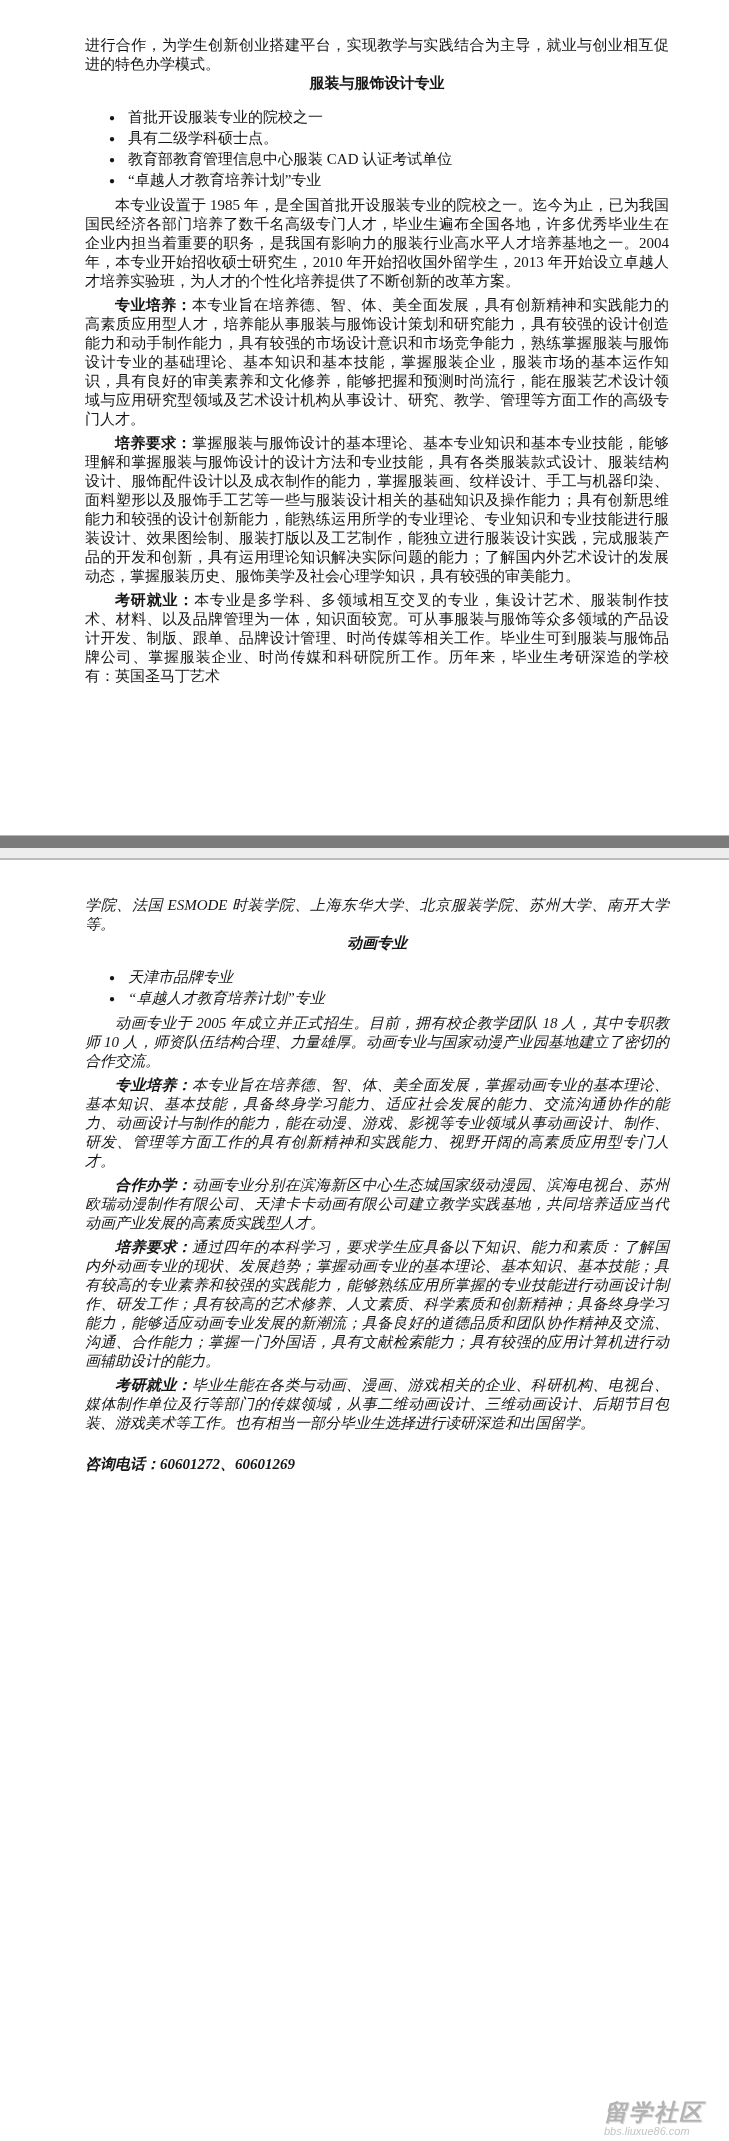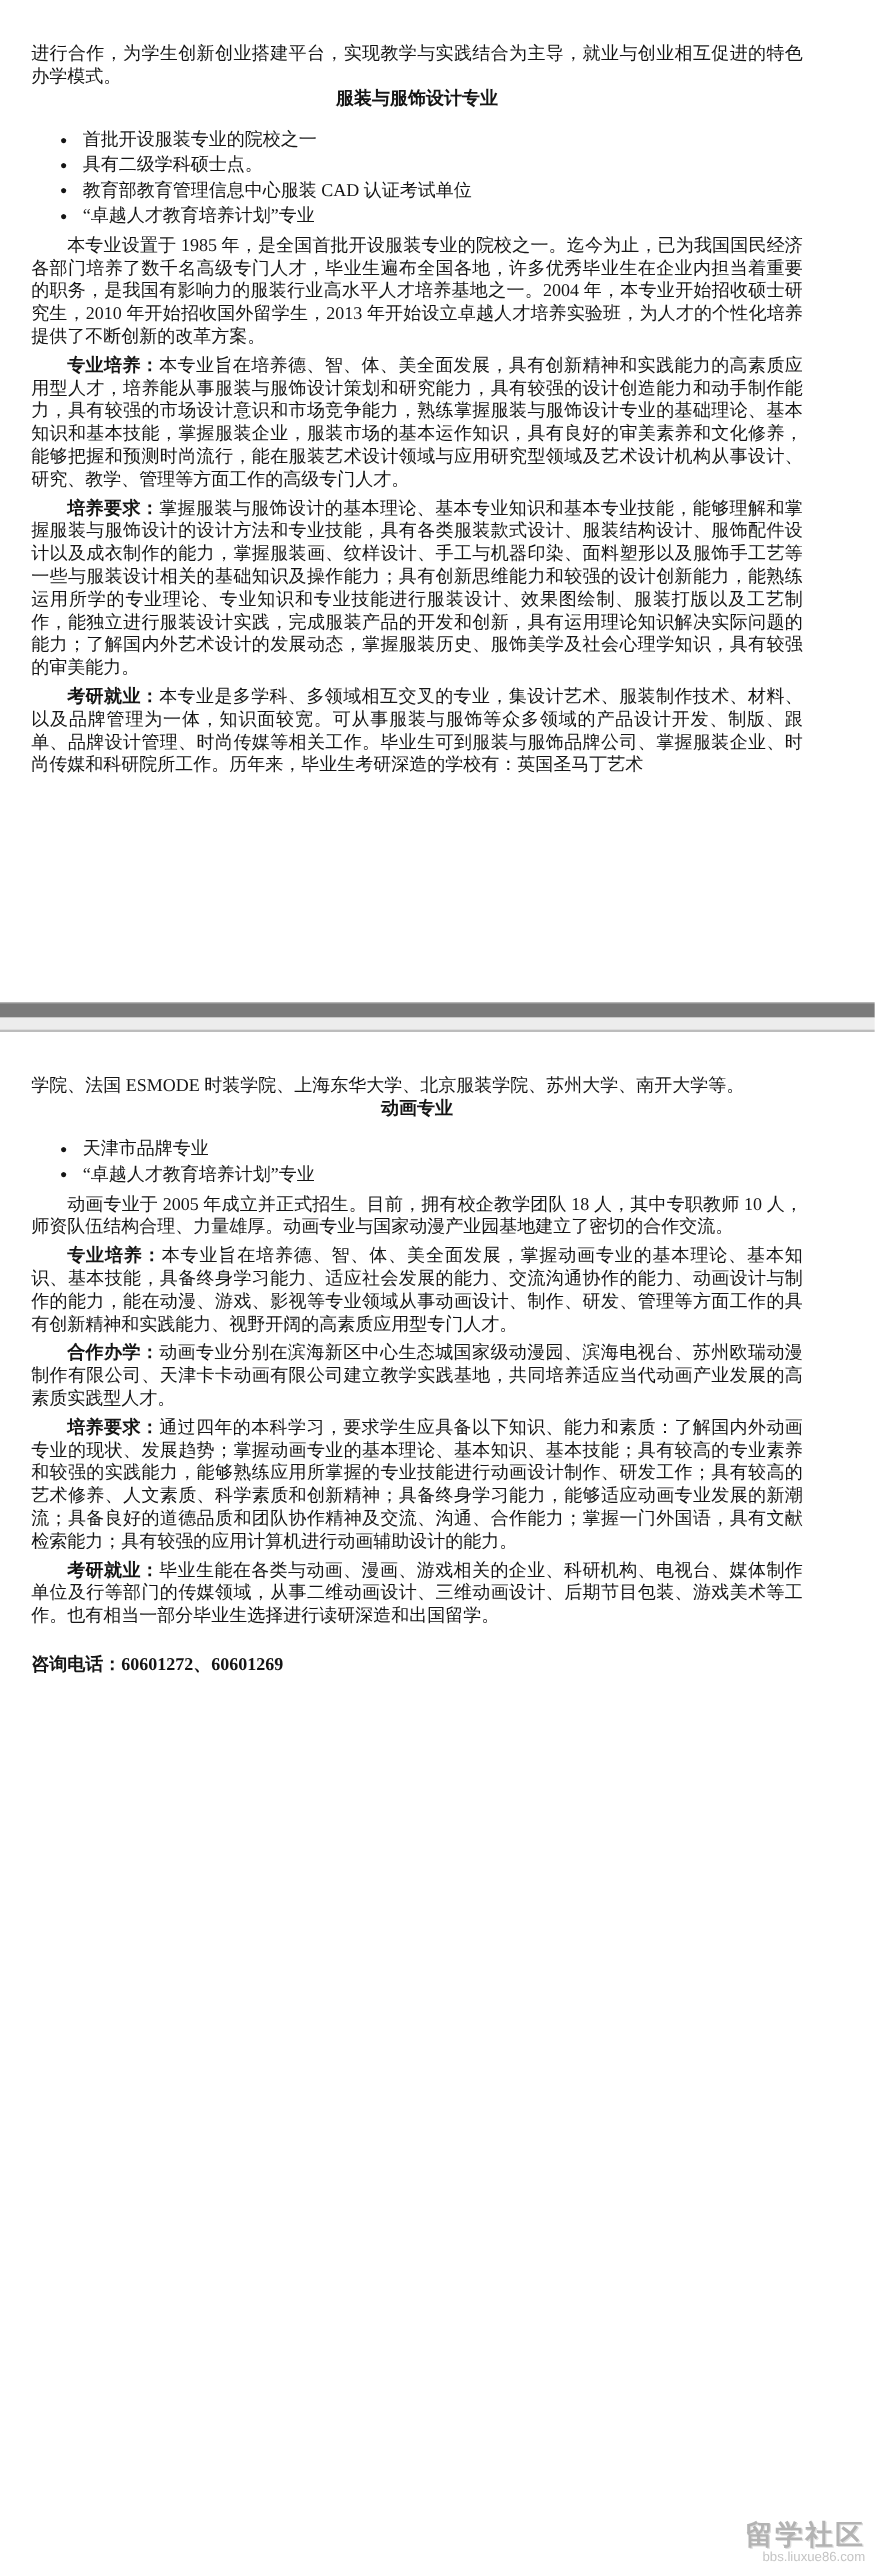--- a/index.html
+++ b/index.html
@@ -6,26 +6,26 @@
   html, body { background: #ffffff; }
   body {
     width: 729px;
     font-family: "Liberation Serif", "DejaVu Serif", serif;
     color: #151515;
     -webkit-font-smoothing: antialiased;
   }
   .doc { width: 729px; }
   .page {
     background: #ffffff;
-    padding: 36px 60px 0 26px;
+    padding: 36px 60px 0 85px;
     overflow: hidden;
     position: relative;
   }
   .page1 { height: 835px; }
-  .page2 { height: 1281px; }
+  .page2 { height: 1281px; font-style: italic; }
 
   
   .page-sep { width: 729px; }
   .sep-top-line { height: 1px; background: #b5b5b5; }
   .sep-dark { height: 12px; background: #7b7b7b; }
   .sep-gap { height: 10px; background: #ededed; }
   .sep-bottom-line { height: 2px; background: #bcbcbc; }
 
   p, li { font-size: 15px; line-height: 19px; text-align: justify; }
 
@@ -48,23 +48,22 @@
     content: "●";
     font-size: 10px;
     margin-right: 13px;
     vertical-align: 1px;
   }
 
   .phone-line { font-weight: bold; margin-top: 22px; text-indent: 0; }
 
   .watermark {
     position: absolute;
-    right: 8px;
+    right: 25px;
     bottom: 4px;
-    text-align: right;
     color: #b9b9b9;
     line-height: 1.1;
     user-select: none;
   }
   .watermark .wm-title {
     font-size: 23px;
     font-weight: bold;
     letter-spacing: 2px;
     color: #b3b3b3;
     text-shadow: 1px 1px 0 #dddddd;

